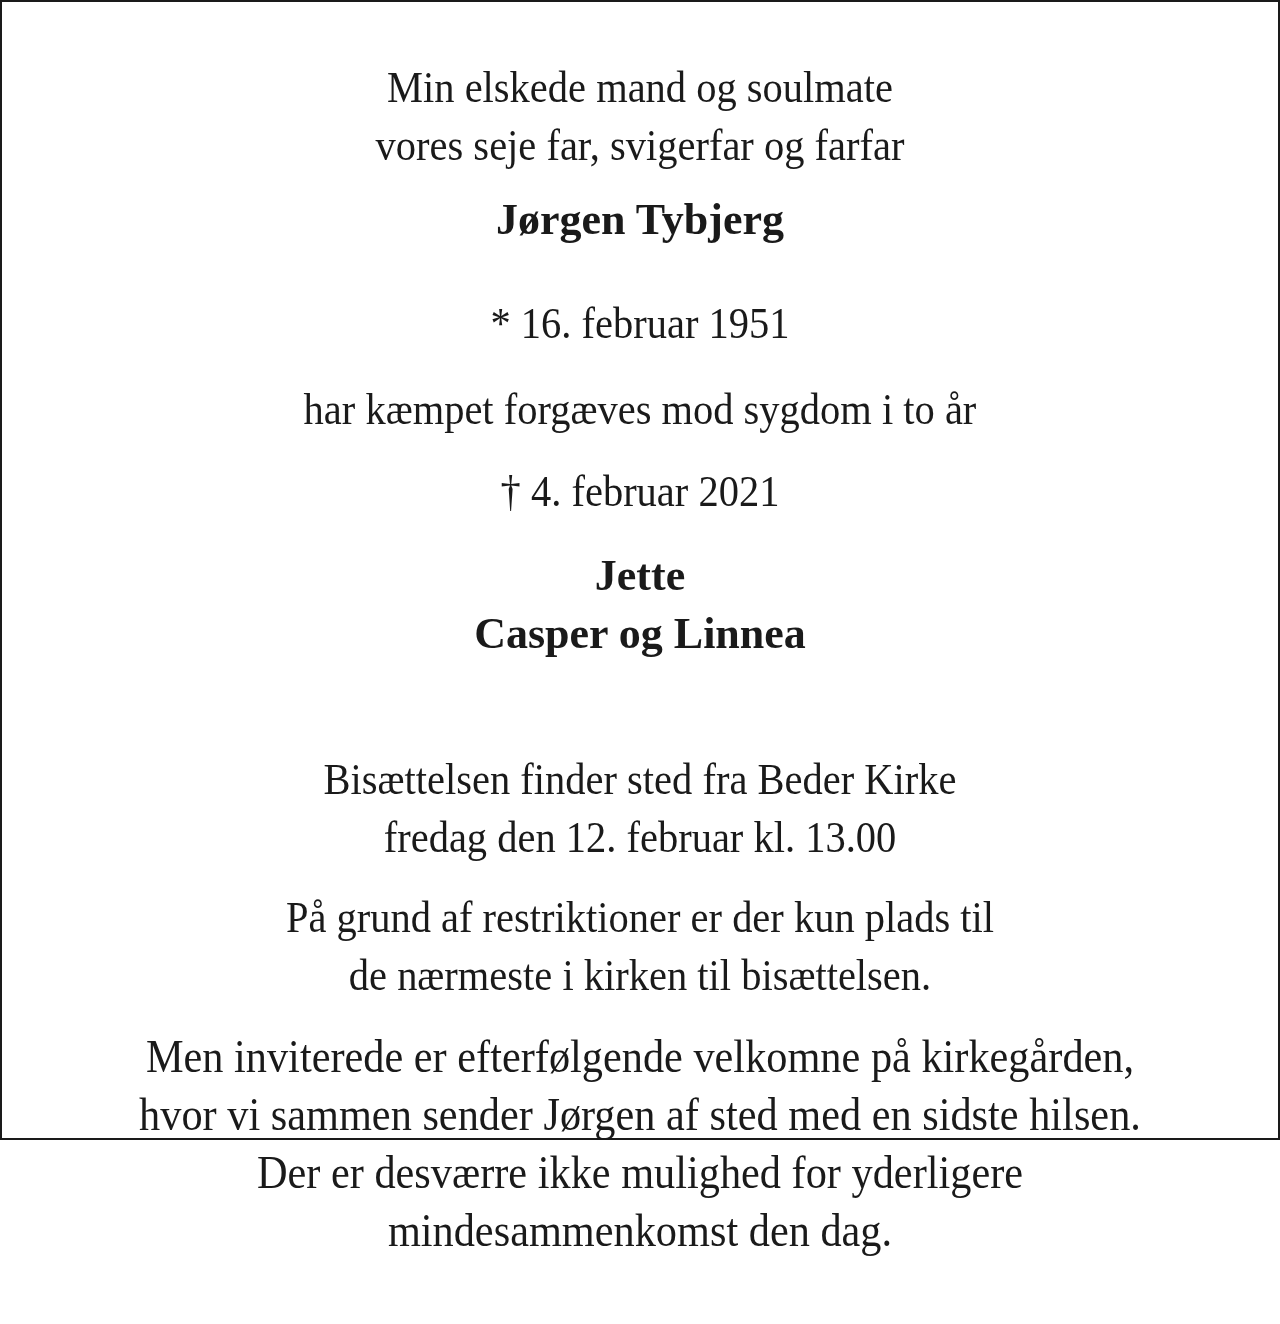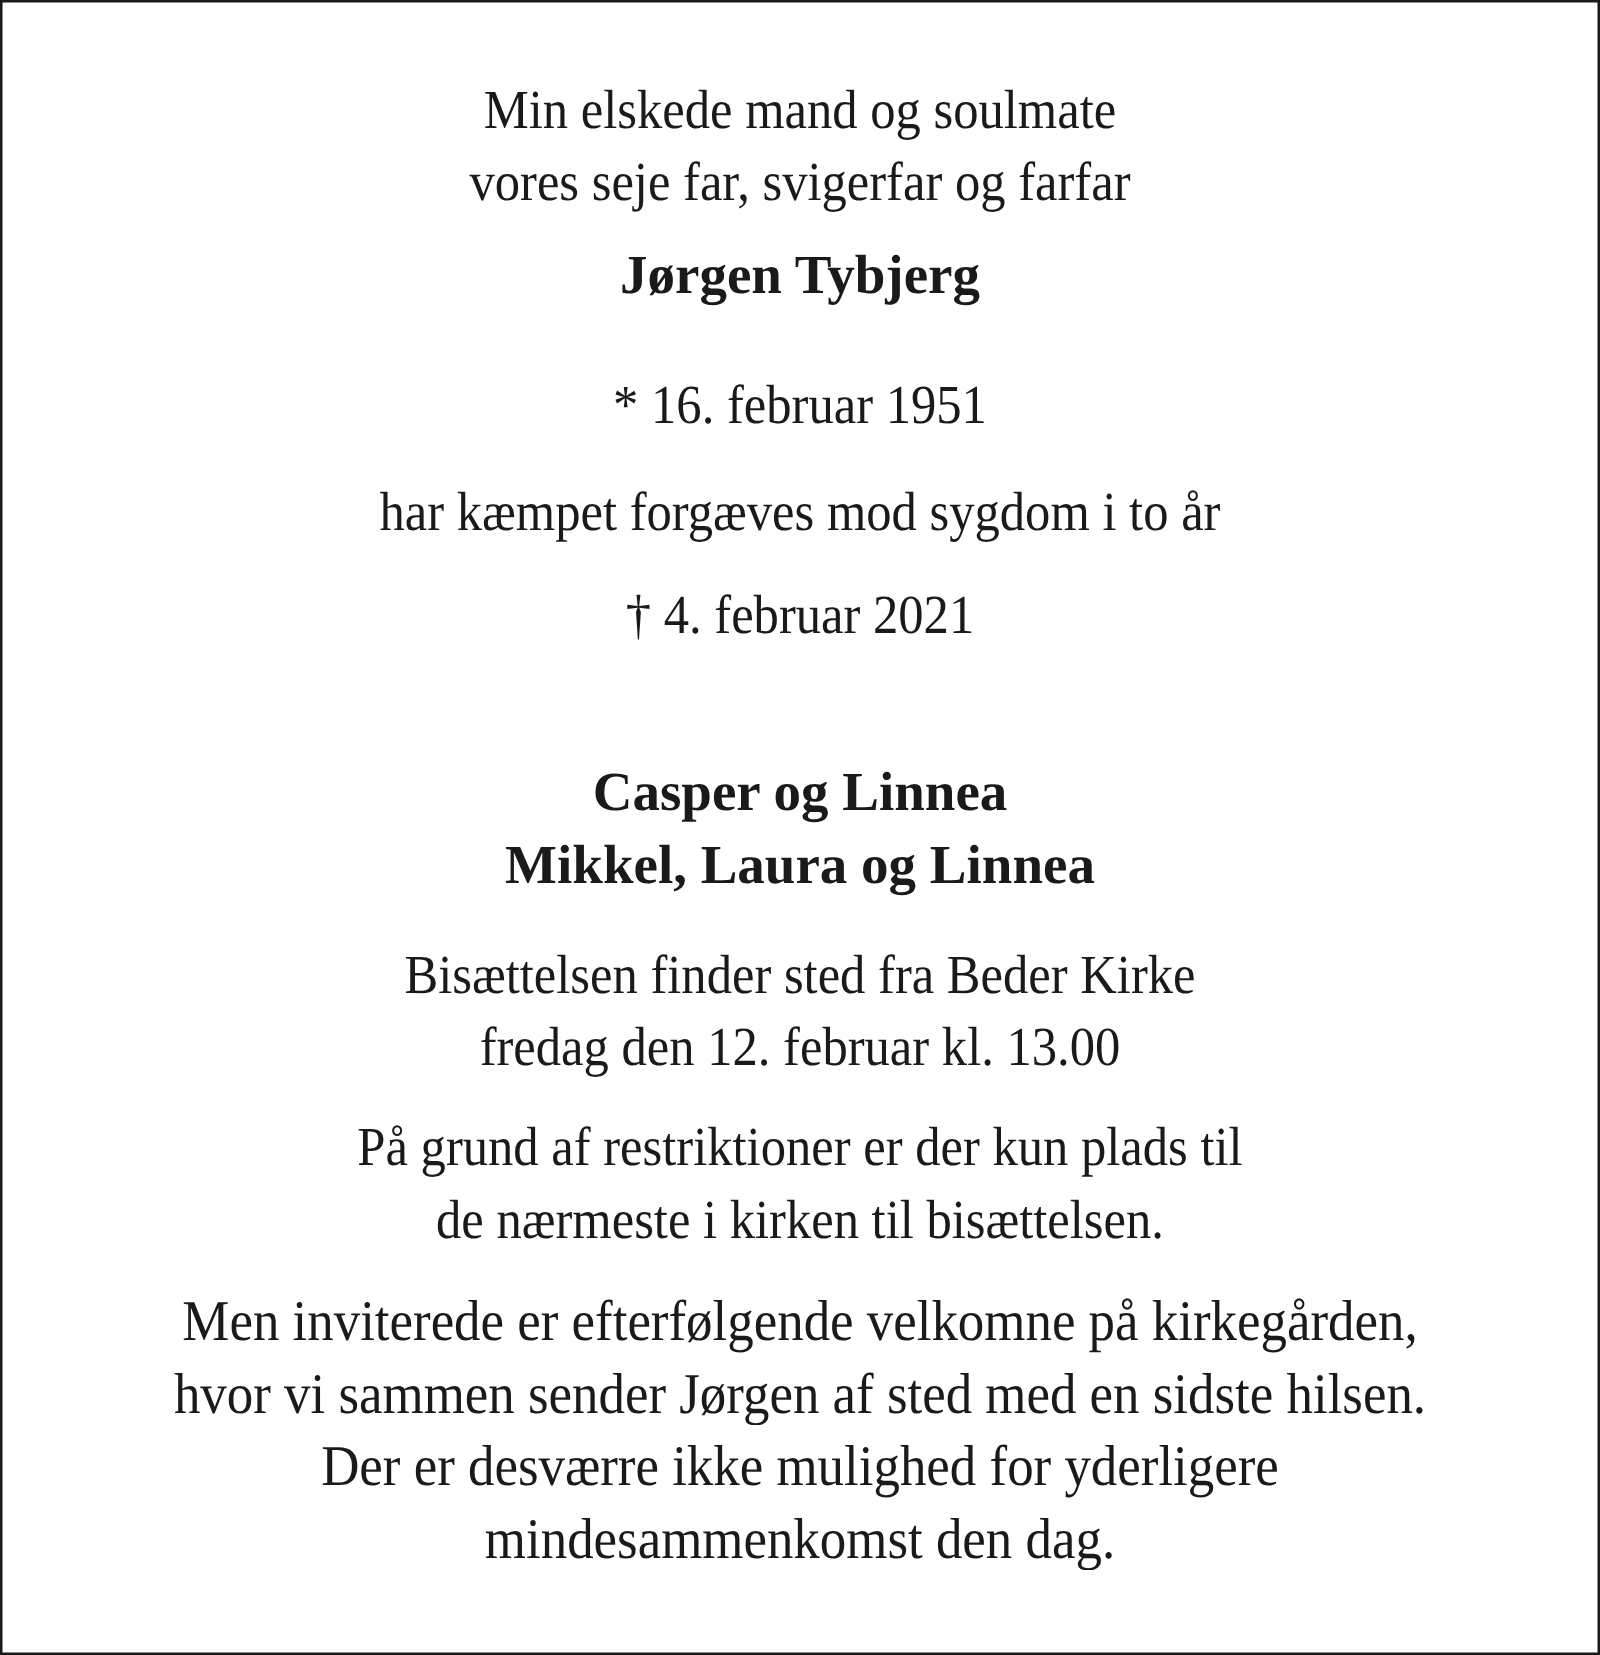--- a/index.html
+++ b/index.html
@@ -10,21 +10,21 @@
   body {
     width: 1280px;
     height: 1324px;
     overflow: hidden;
   }
   .notice {
     position: absolute;
     left: 0;
     top: 0;
     width: 1280px;
-    height: 1324px;
+    height: 1140px;
     box-sizing: border-box;
     border: 2px solid #1a1a1a;
     background: #ffffff;
     color: #1a1a1a;
     font-family: "Liberation Serif", "DejaVu Serif", serif;
     text-align: center;
   }
   .line {
     position: absolute;
     left: 0;
@@ -61,22 +61,22 @@
   <div class="line reg" style="top:122px;">vores seje far, svigerfar og farfar</div>
 
   <div class="line name" style="top:196px;">Jørgen Tybjerg</div>
 
   <div class="line reg" style="top:300px;">* 16. februar 1951</div>
 
   <div class="line reg" style="top:386px;">har kæmpet forgæves mod sygdom i to år</div>
 
   <div class="line reg" style="top:468px;">† 4. februar 2021</div>
 
+  <div class="line family" style="top:552px;">Jette</div>
   <div class="line family" style="top:610px;">Casper og Linnea</div>
-  <div class="line family" style="top:668px;">Mikkel, Laura og Linnea</div>
 
   <div class="line reg" style="top:756px;">Bisættelsen finder sted fra Beder Kirke</div>
   <div class="line reg" style="top:814px;">fredag den 12. februar kl. 13.00</div>
 
   <div class="line reg" style="top:894px;">På grund af restriktioner er der kun plads til</div>
   <div class="line reg" style="top:952px;">de nærmeste i kirken til bisættelsen.</div>
 
   <div class="line reg-lg" style="top:1032px;">Men inviterede er efterfølgende velkomne på kirkegården,</div>
   <div class="line reg-lg" style="top:1090px;">hvor vi sammen sender Jørgen af sted med en sidste hilsen.</div>
   <div class="line reg-lg" style="top:1148px;">Der er desværre ikke mulighed for yderligere</div>

